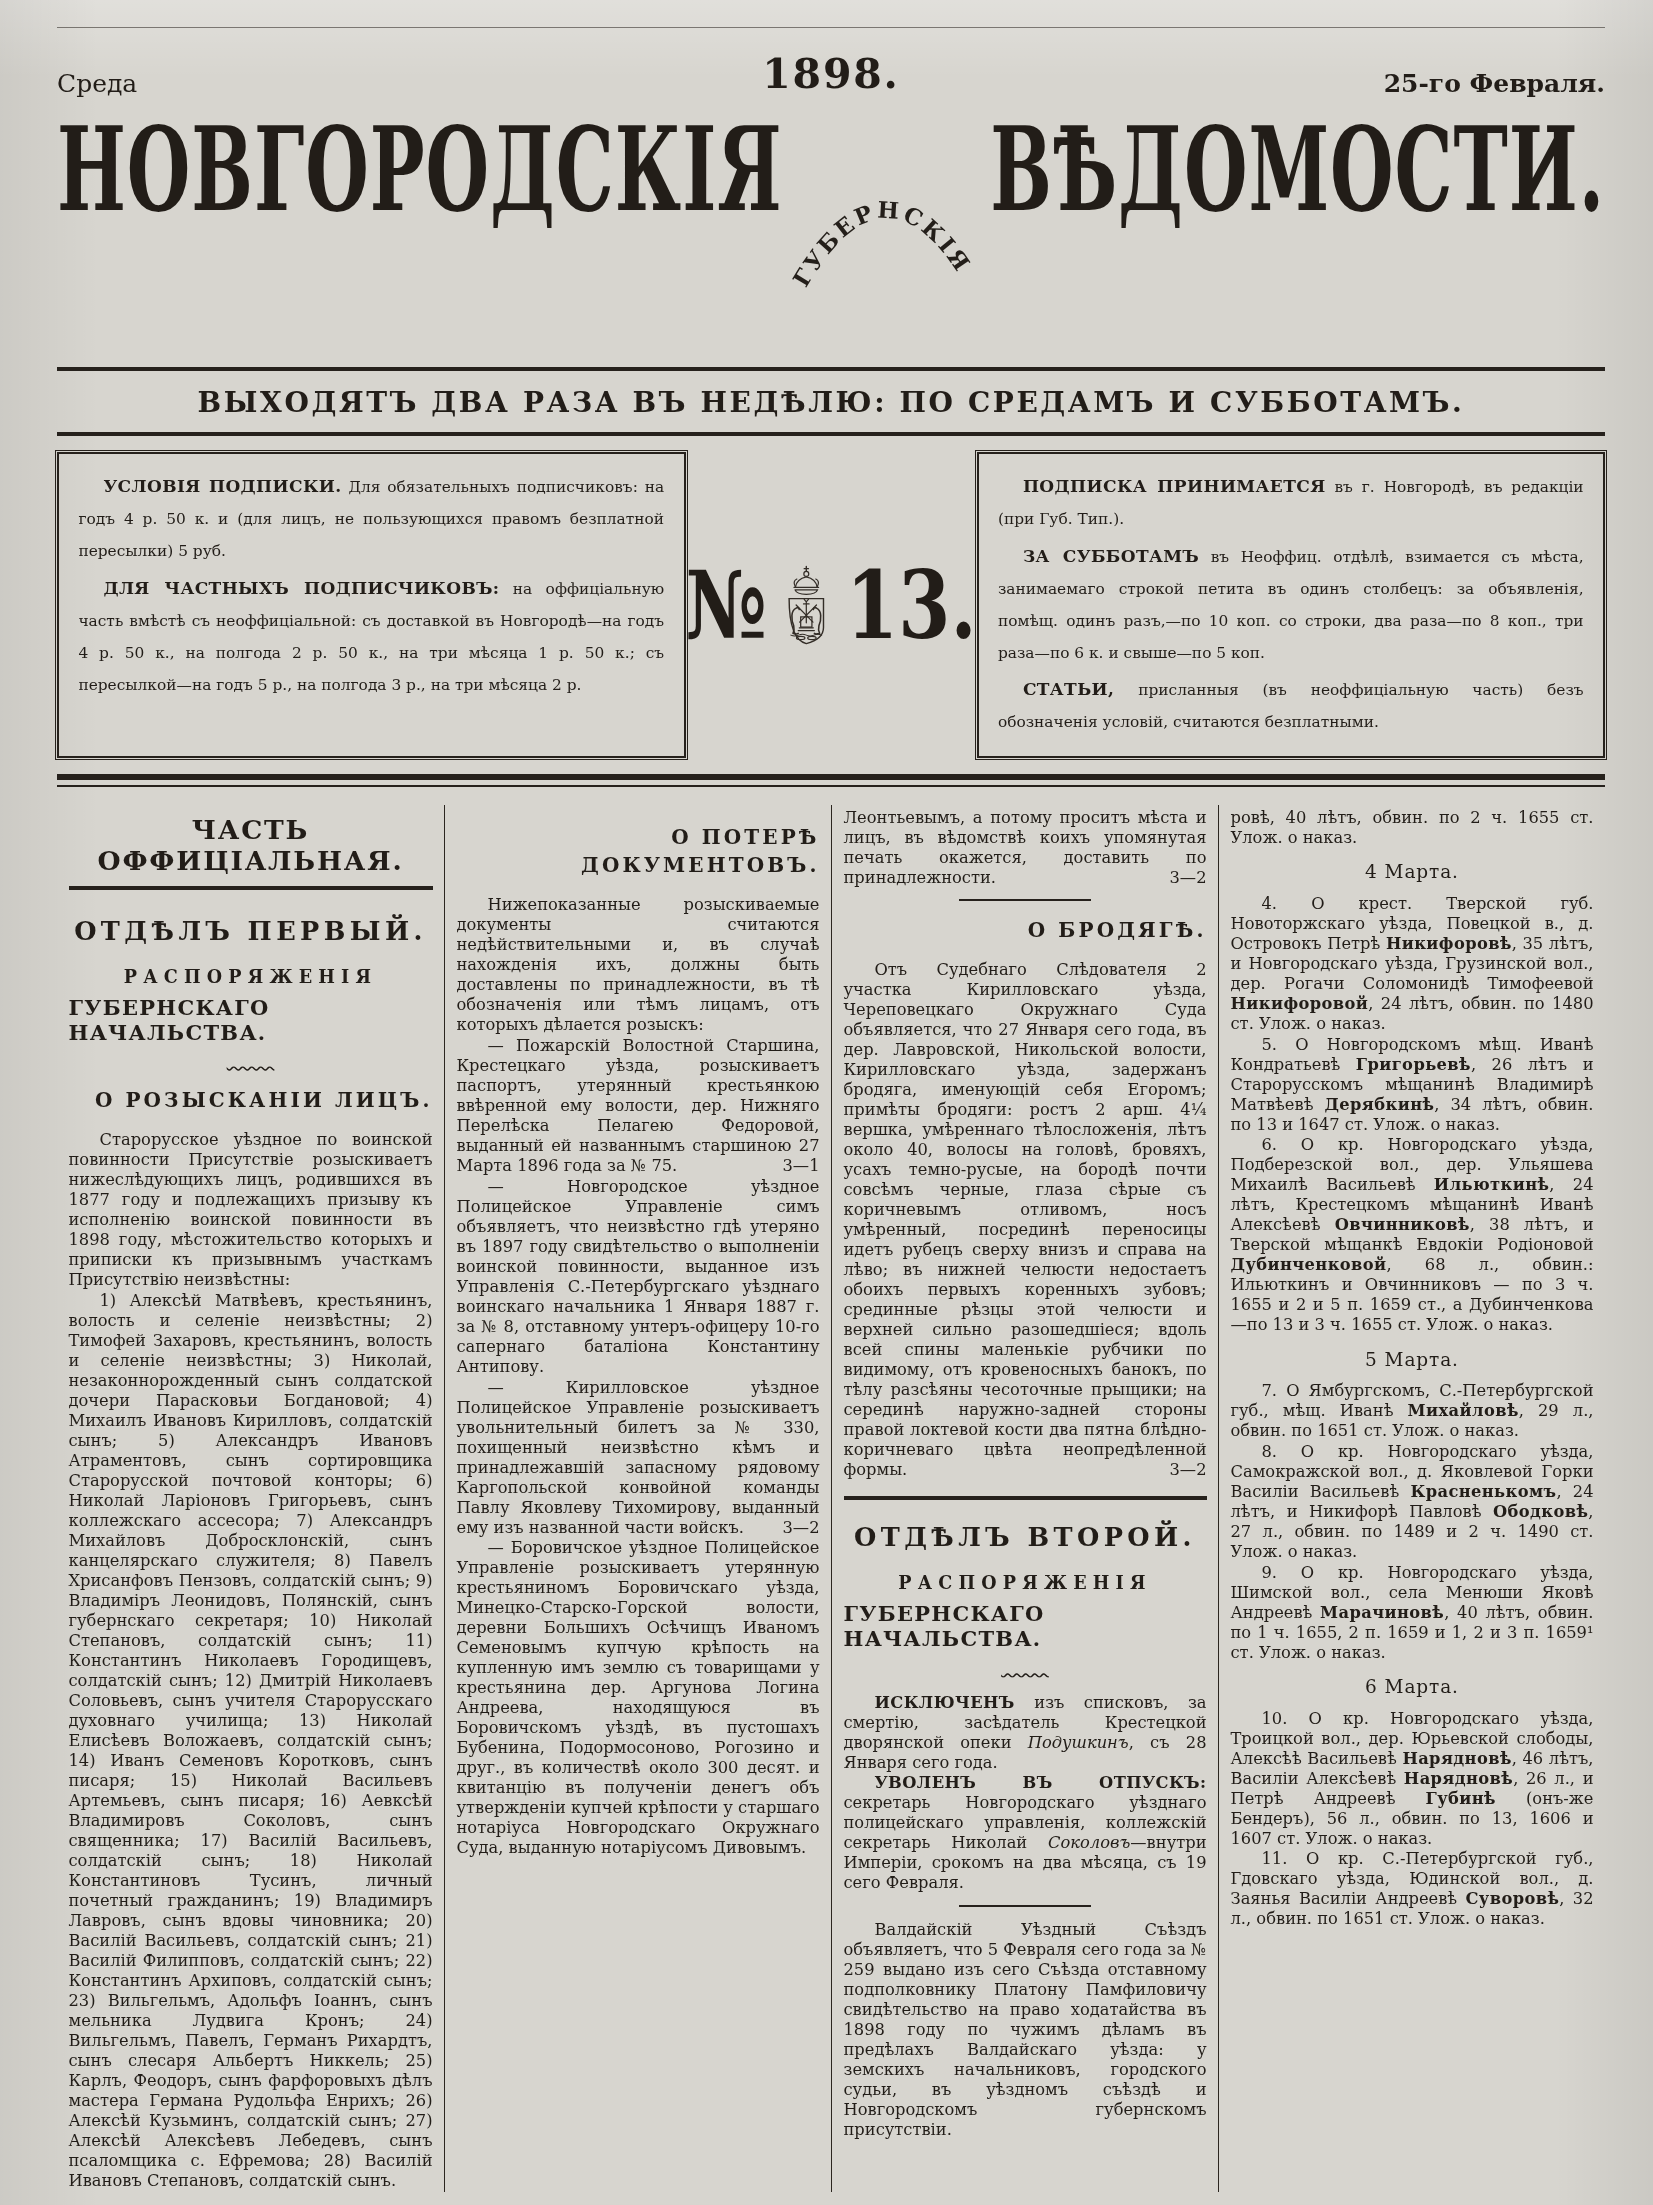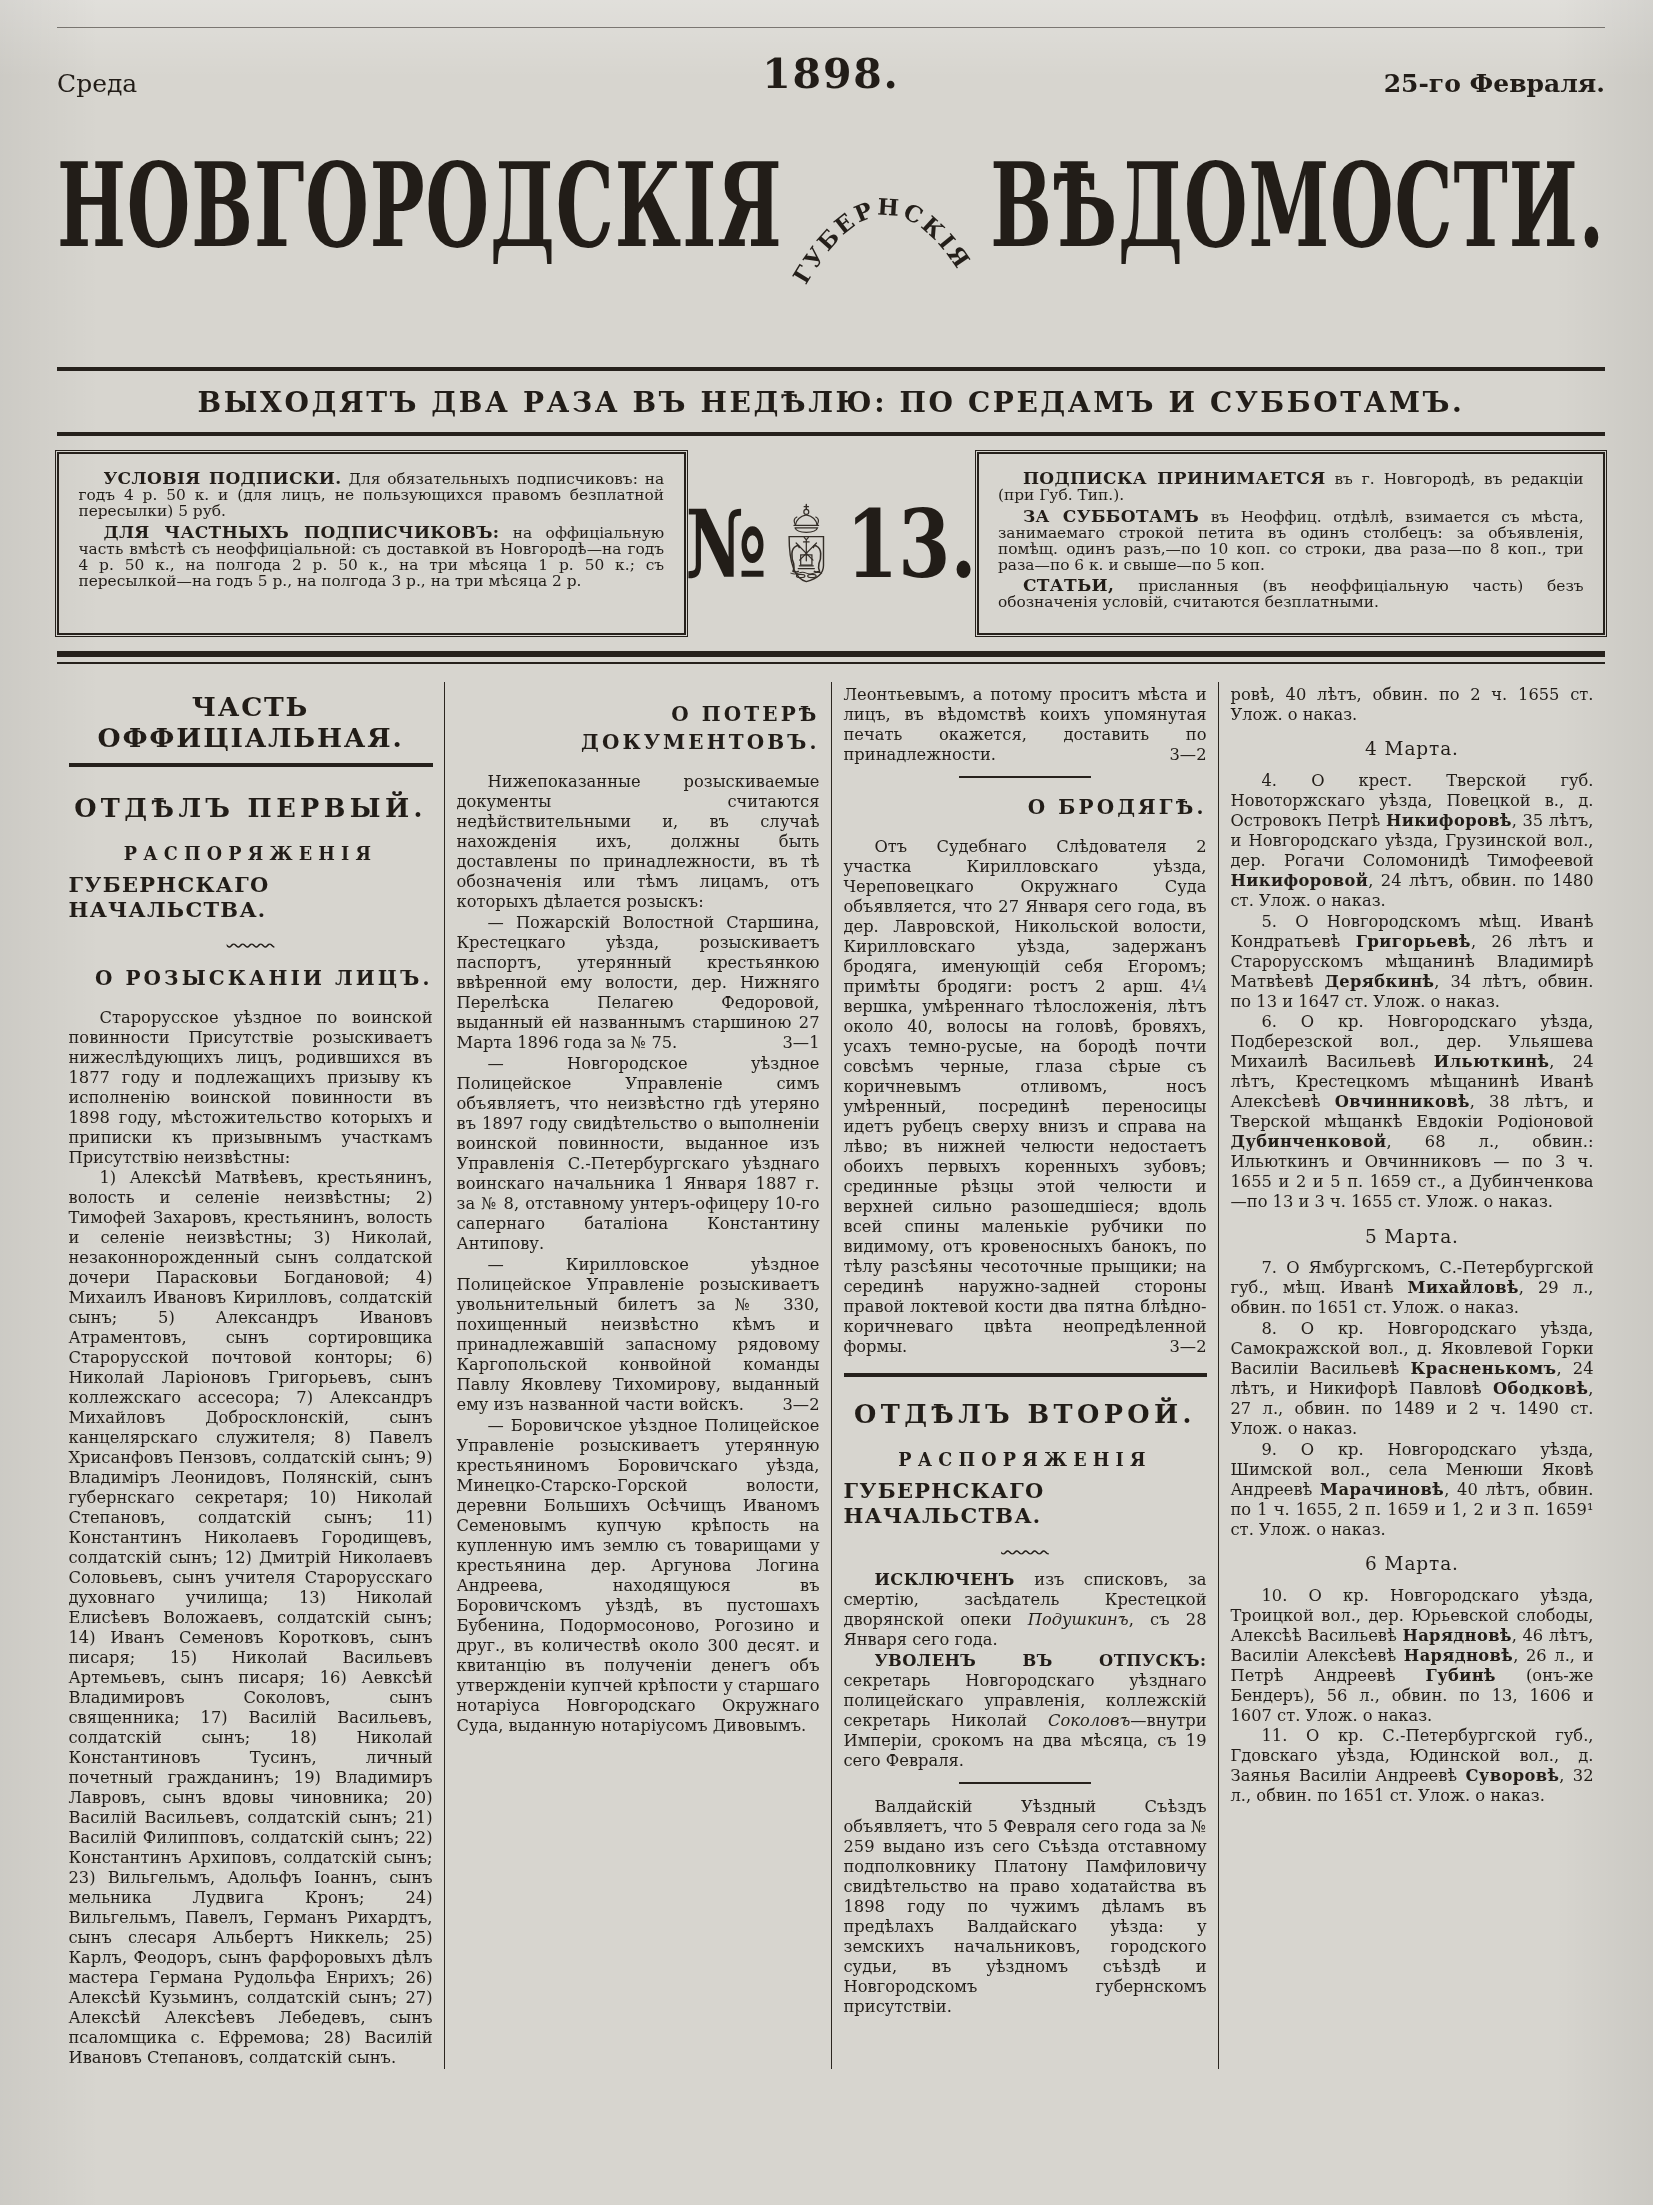--- a/index.html
+++ b/index.html
@@ -13,32 +13,32 @@
   }
   .inner{padding:26.5px 49px 0 57px;}
 
   
   .daterow{display:flex;align-items:flex-end;border-top:1.3px solid rgba(40,35,30,.55);padding-top:22px;}
   .daterow .wd{font-size:25px;width:273px;}
   .daterow .yr{font-size:41px;font-weight:bold;flex:1;text-align:center;letter-spacing:1.8px;}
   .daterow .dt{font-size:25px;width:273px;text-align:right;font-weight:bold;}
 
   
-  .masthead{display:flex;justify-content:center;align-items:center;margin-top:53px;height:159px;}
+  .masthead{display:flex;justify-content:center;align-items:flex-start;margin-top:53px;height:159px;}
   .bigword{font-size:73px;font-weight:bold;letter-spacing:0.9px;white-space:nowrap;
            transform:scaleY(1.6);transform-origin:50% 100%;}
   .arcsvg{margin:0 4.4px -3.5px 4.4px;}
 
   .subtitle{margin-top:57px;border-top:4.4px solid #26211c;border-bottom:4.4px solid #26211c;
             text-align:center;font-size:28px;font-weight:bold;letter-spacing:2.6px;padding:15px 0 13.2px;}
 
   
   .inforow{display:grid;grid-template-columns:1fr 291px 1fr;margin-top:4.4px;align-items:stretch;}
   .infobox{border:2.6px solid #26211c;outline:0.9px solid #26211c;outline-offset:1.3px;
-           margin:12.3px 0;padding:16px 19.4px 13.2px;font-size:15.4px;line-height:16px;text-align:justify;}
+           margin:12.3px 0;padding:16px 19.4px 13.2px;font-size:15.4px;line-height:32px;text-align:justify;}
   .infobox p{margin:0 0 4.4px;text-indent:25px;}
   .infobox .lead{font-weight:bold;font-size:17px;letter-spacing:0.4px;}
   .issuecell{display:flex;align-items:center;justify-content:center;gap:13.2px;}
   .numero,.issuenum{font-size:75px;font-weight:bold;transform:scaleY(1.25);}
   .doubleline{margin-top:3.5px;border-top:6.2px solid #26211c;border-bottom:2.6px solid #26211c;height:5.3px;}
 
   
   .columns{display:grid;grid-template-columns:repeat(4,1fr);margin-top:18.5px;}
   .col{padding:2.6px 11.5px 0;border-left:1.3px solid #2b2620;min-width:0;}
   .col:first-child{border-left:none;}

